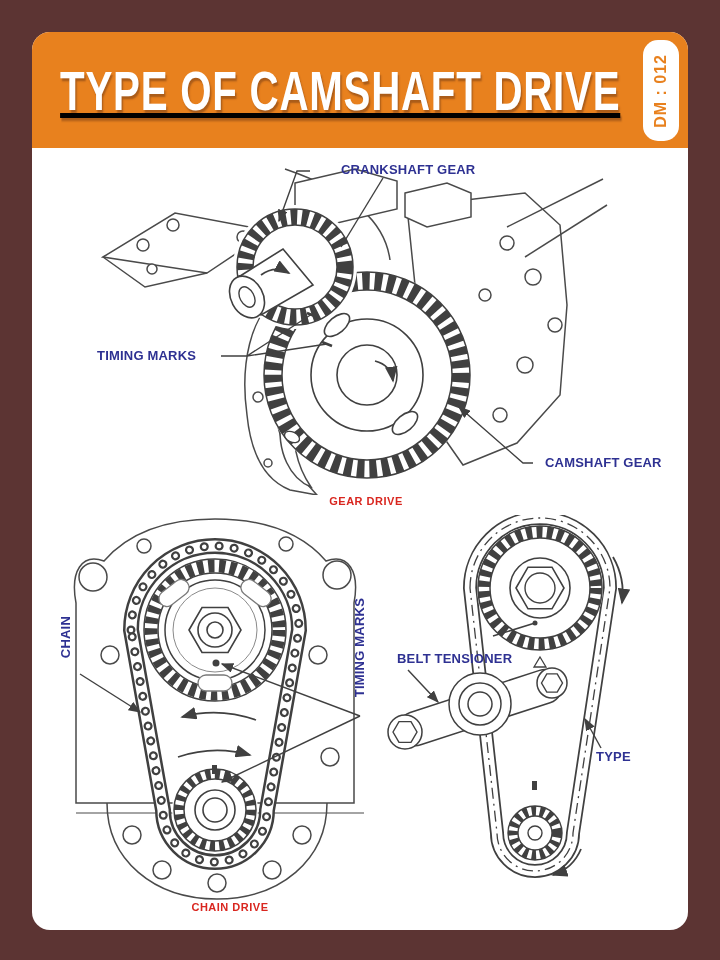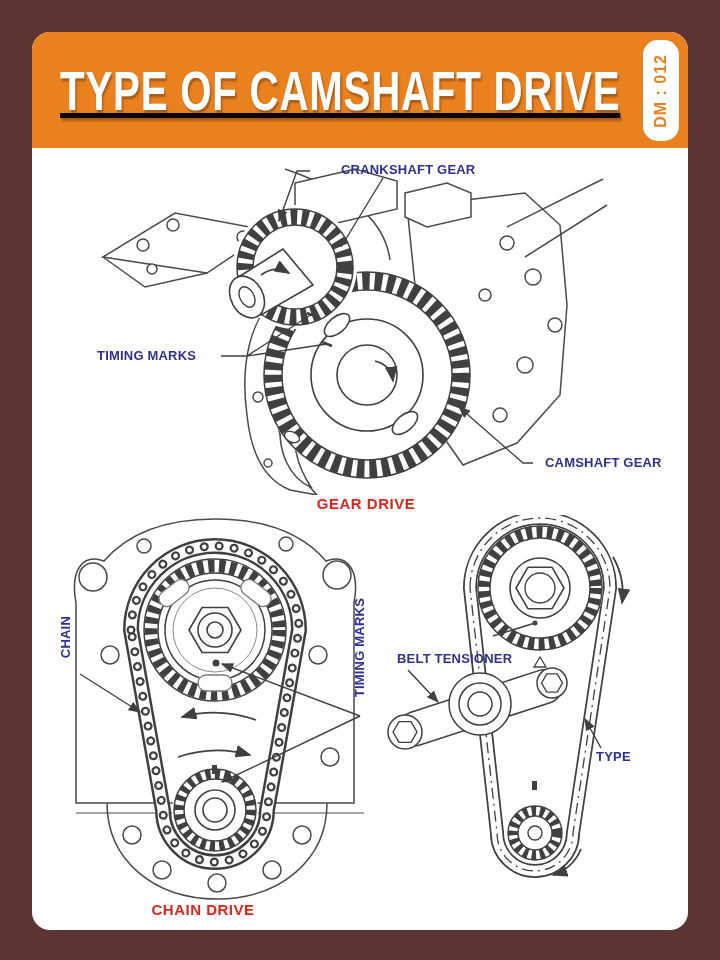--- a/index.html
+++ b/index.html
@@ -5,21 +5,21 @@
   html,body{margin:0;padding:0;}
   body{width:720px;height:960px;font-family:"Liberation Sans",sans-serif;}
   .poster{position:relative;width:720px;height:960px;background:#5C3433;overflow:hidden;}
   .panel{position:absolute;left:32px;top:32px;width:656px;height:898px;background:#ffffff;border-radius:18px;overflow:hidden;}
   .header{position:absolute;left:0;top:0;width:656px;height:116px;background:#E8811E;display:flex;align-items:center;justify-content:center;text-decoration:underline;}
   .title{color:#ffffff;font-size:56px;font-weight:bold;letter-spacing:1px;white-space:nowrap;transform:scaleX(.72);transform-origin:46% center;text-shadow:2px 3px 2px rgba(96,46,20,.45);padding-right:30px;}
   .badge{position:absolute;right:9px;top:8px;width:36px;height:101px;background:#ffffff;border-radius:15px;display:flex;align-items:center;justify-content:center;}
   .badge-text{writing-mode:vertical-rl;transform:rotate(180deg);color:#E8811E;font-weight:bold;font-size:16px;letter-spacing:1px;white-space:nowrap;}
   .lbl{position:absolute;color:#2E3192;font-weight:bold;font-size:13px;letter-spacing:.2px;white-space:nowrap;z-index:5;}
   .lbl.rot{writing-mode:vertical-rl;transform:rotate(180deg);}
-  .cap{position:absolute;color:#D9261F;font-weight:bold;font-size:15px;letter-spacing:.5px;text-align:center;width:200px;z-index:5;}
+  .cap{position:absolute;color:#D9261F;font-weight:bold;font-size:11px;letter-spacing:.5px;text-align:center;width:200px;z-index:5;}
   svg{position:absolute;z-index:2;}
   #leaders{z-index:4;pointer-events:none;}
   .ln{stroke:#404040;stroke-width:1.4;fill:none;}
 </style>
 </head>
 <body>
 
 <div class="poster">
   <div class="panel">
     <div class="header">
@@ -220,17 +220,17 @@
     <path class="ln" d="M601,748 L585,719" marker-end="url(#ah0)"></path>
   </svg>
 
   <div class="lbl" style="left:313px;top:162px;margin-left:28px;">CRANKSHAFT GEAR</div>
   <div class="lbl" style="left:97px;top:348px;">TIMING MARKS</div>
   <div class="lbl" style="left:536px;top:455px;margin-left:9px;">CAMSHAFT GEAR</div>
   <div class="cap" style="left:266px;top:495px;">GEAR DRIVE</div>
 
   <div class="lbl rot" style="left:58px;top:616px;">CHAIN</div>
   <div class="lbl rot" style="left:352px;top:598px;">TIMING MARKS</div>
-  <div class="cap" style="left:103px;top:901px;">CHAIN DRIVE</div>
+  <div class="cap" style="left:130px;top:901px;">CHAIN DRIVE</div>
 
   <div class="lbl" style="left:377px;top:651px;margin-left:20px;">BELT TENSIONER</div>
   <div class="lbl" style="left:596px;top:749px;">TYPE</div>
 </div>
 
 </body></html>

